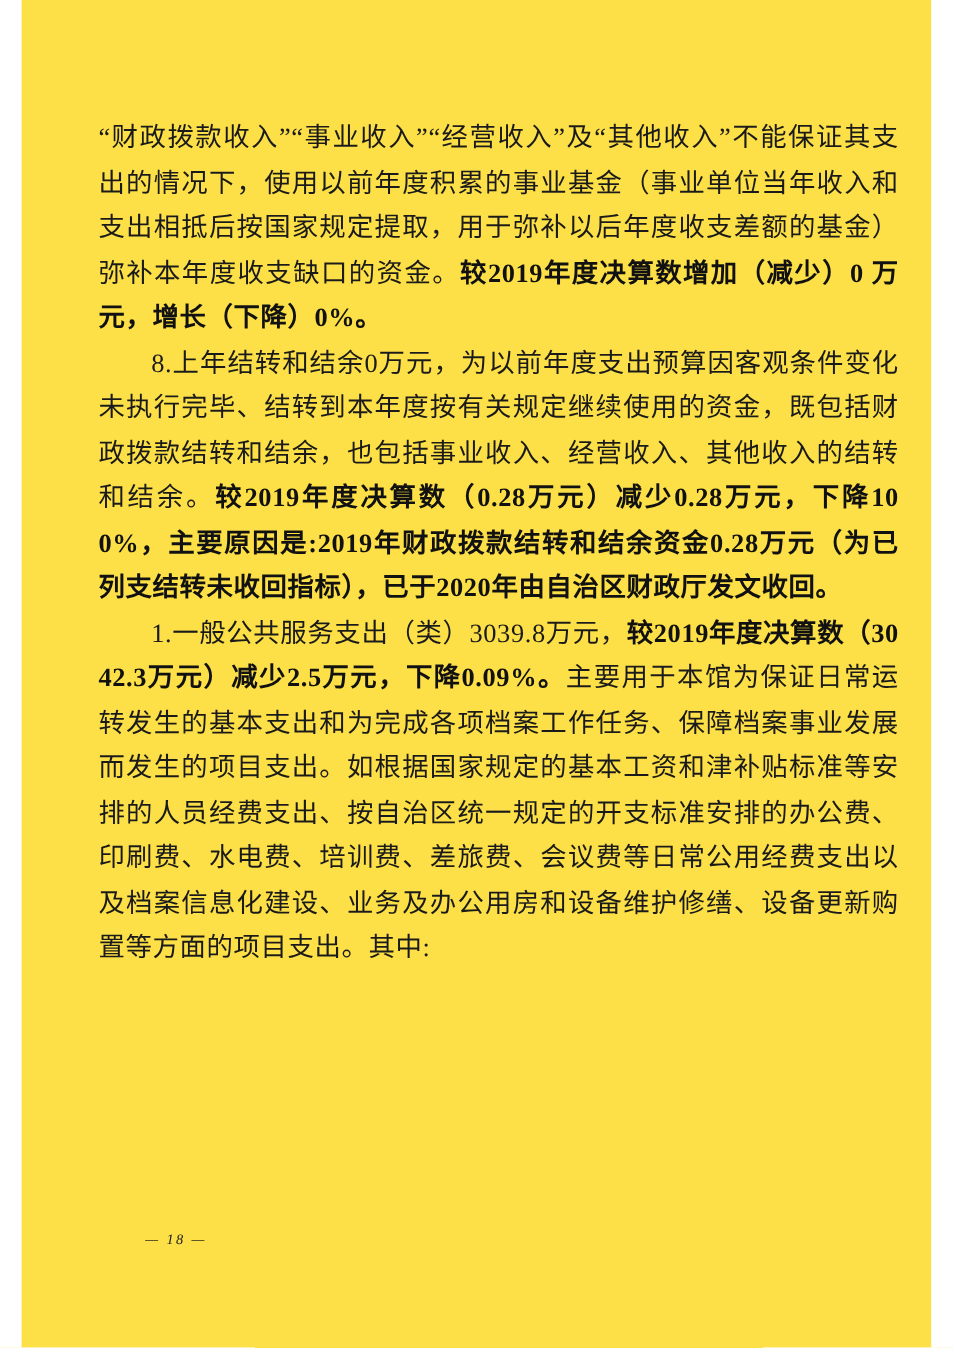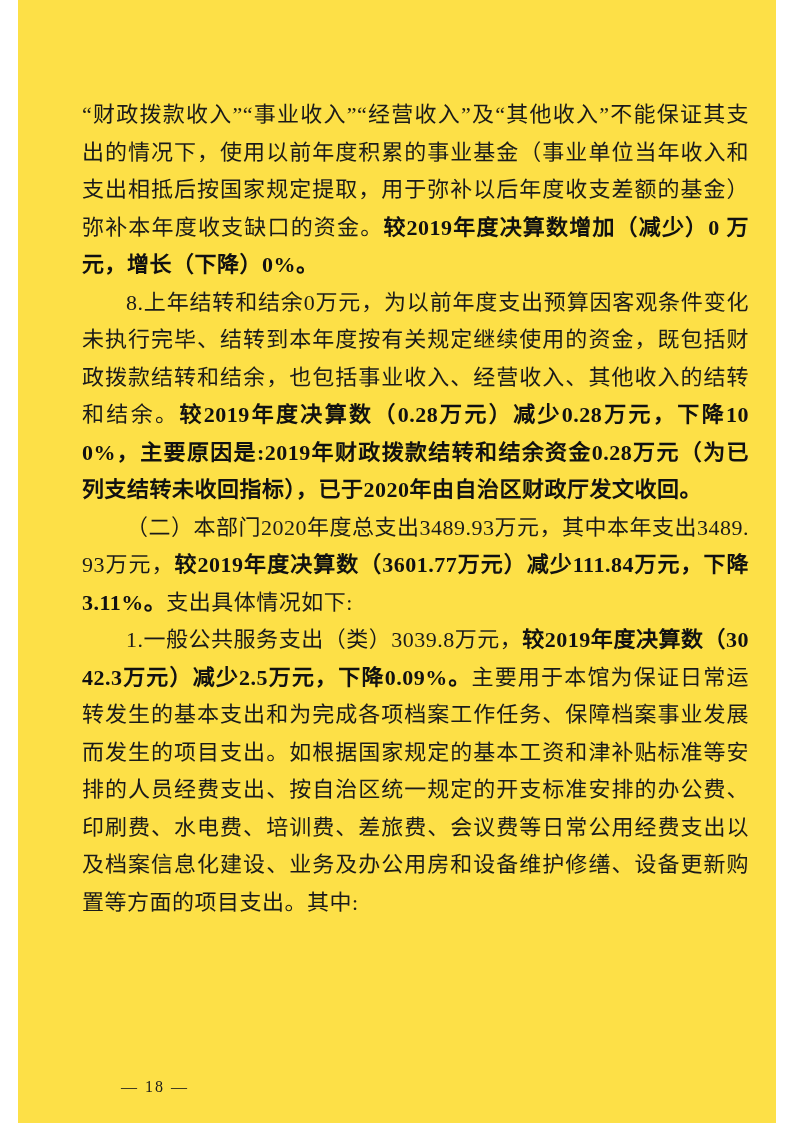--- a/index.html
+++ b/index.html
@@ -37,39 +37,39 @@
       text-indent: 2em;
       font-family: Liberation Serif, serif;
     }
     .seg-bold {
       font-weight: 700;
       color: #111111;
     }
     .page-footer {
       position: absolute;
       left: 103px;
-      top: 1074px;
-      font-size: 16px;
+      top: 1020px;
+      font-size: 12px;
       line-height: 26px;
       letter-spacing: 2px;
       color: #1a1a1a;
       font-family: "Liberation Serif", "DejaVu Serif", serif;
+      font-style: italic;
     }
   </style>
 </head>
 <body>
 
 <div class="page">
   <div class="content">
 
     <p class="para"><span>“财政拨款收入”“事业收入”“经营收入”及“其他收入”不能保证其支出的情况下，使用以前年度积累的事业基金（事业单位当年收入和支出相抵后按国家规定提取，用于弥补以后年度收支差额的基金）弥补本年度收支缺口的资金。</span><span class="seg-bold">较2019年度决算数增加（减少）0 万元，增长（下降）0%。</span></p>
 
     <p class="para indent"><span>8.上年结转和结余0万元，为以前年度支出预算因客观条件变化未执行完毕、结转到本年度按有关规定继续使用的资金，既包括财政拨款结转和结余，也包括事业收入、经营收入、其他收入的结转和结余。</span><span class="seg-bold">较2019年度决算数（0.28万元）减少0.28万元，下降100%，主要原因是:2019年财政拨款结转和结余资金0.28万元（为已列支结转未收回指标），已于2020年由自治区财政厅发文收回。</span></p>
 
-    <p class="para indent"><span>（二）本部门2020年度总支出3489.93万元，其中本年支出3489.93万元，</span><span class="seg-bold">较2019年度决算数（3601.77万元）减少111.84万元，下降3.11%。</span><span>支出具体情况如下:</span></p>
 
     <p class="para indent"><span>1.一般公共服务支出（类）3039.8万元，</span><span class="seg-bold">较2019年度决算数（3042.3万元）减少2.5万元，下降0.09%。</span><span>主要用于本馆为保证日常运转发生的基本支出和为完成各项档案工作任务、保障档案事业发展而发生的项目支出。如根据国家规定的基本工资和津补贴标准等安排的人员经费支出、按自治区统一规定的开支标准安排的办公费、印刷费、水电费、培训费、差旅费、会议费等日常公用经费支出以及档案信息化建设、业务及办公用房和设备维护修缮、设备更新购置等方面的项目支出。其中:</span></p>
 
 
   </div>
 
   <div class="page-footer">— 18 —</div>
 </div>
 
 </body></html>

